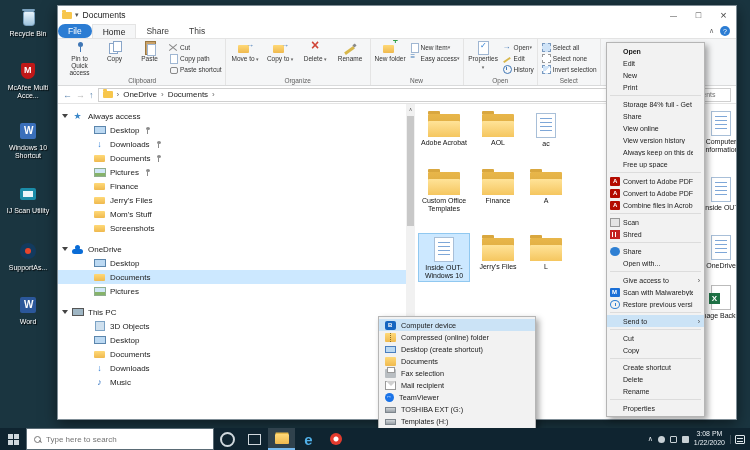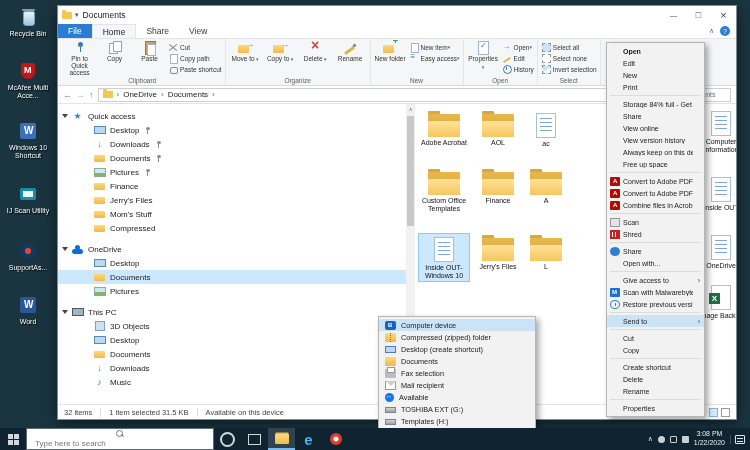--- a/index.html
+++ b/index.html
@@ -33,21 +33,21 @@
   .title-text{font-size:8.5px;color:#222;}
   .caption{margin-left:auto;display:flex;height:100%;}
   .cap-btn{width:25px;display:flex;align-items:center;justify-content:center;color:#444;font-size:9px;}
   .cap-min::before{content:"—";font-size:7px;}
   .cap-max::before{content:"□";}
   .cap-close::before{content:"×";font-size:11px;}
 
   
   .tabs-row{height:15px;display:flex;align-items:stretch;background:#fff;border-bottom:1px solid #e4e4e4;}
   .tab{padding:0 10px;display:flex;align-items:center;font-size:8.5px;color:#3b3b3b;}
-  .t-file{background:#2b7cd3;color:#fff;}
+  .t-file{background:#2b7cd3;color:#fff;border-radius:7px;}
   .t-active{border:1px solid #e4e4e4;border-bottom:none;background:#f5f6f7;color:#1a1a1a;}
   .ribbon-ctrls{margin-left:auto;display:flex;align-items:center;gap:6px;padding-right:6px;}
   .rc-collapse{color:#666;font-size:7px;}
   .rc-collapse::before{content:"∧";}
   .rc-help{width:10px;height:10px;border-radius:50%;background:#2b7cd3;color:#fff;font-size:7px;display:flex;align-items:center;justify-content:center;}
   .rc-help::before{content:"?";}
 
   
   .ribbon{height:47px;background:#f5f6f7;border-bottom:1px solid #d9dadb;display:flex;align-items:stretch;padding-left:2px;}
   .rgroup{position:relative;border-right:1px solid #e4e4e4;padding:1px 3px 10px;}
@@ -193,21 +193,21 @@
   .sti-mail::after{content:"";position:absolute;left:0;top:-1px;width:0;height:0;border-left:5px solid transparent;border-right:5px solid transparent;border-top:5px solid #cfcfcf;}
   .sti-tv{background:#1a73e8;border-radius:50%;width:9px;height:9px;}
   .sti-tv::after{content:"↔";position:absolute;left:1px;top:0;color:#fff;font-size:6px;}
   .sti-drive{background:linear-gradient(180deg,#cfd4d8,#9aa1a7);border:1px solid #7d858c;height:6px;margin-top:2px;}
 
   
   .taskbar{position:absolute;left:0;bottom:0;width:750px;height:22px;background:#0f2430;display:flex;align-items:stretch;z-index:100;}
   .tb-start{width:26px;display:flex;align-items:center;justify-content:center;}
   .winlogo{display:grid;grid-template-columns:5px 5px;grid-template-rows:5px 5px;gap:1px;}
   .winlogo span{background:#cfd8dc;}
-  .tb-search{width:188px;background:#fff;display:flex;align-items:center;padding:0 6px;border:1px solid #5a6b75;flex-direction:column;}
+  .tb-search{width:188px;background:#fff;display:flex;align-items:center;padding:0 6px;border:1px solid #5a6b75;}
   .tb-search input{border:none;outline:none;width:100%;font-size:8px;color:#555;background:transparent;}
   .tb-ic{width:27px;display:flex;align-items:center;justify-content:center;position:relative;}
   .tb-ic.active{background:rgba(255,255,255,.14);box-shadow:inset 0 -2px 0 #76b9ed;}
   .ti-cortana::before{content:"";width:11px;height:11px;border:2px solid #d0d8dd;border-radius:50%;}
   .ti-taskview::before{content:"";width:11px;height:9px;border:1px solid #d0d8dd;}
   .ti-explorer::before{content:"";width:14px;height:10px;background:linear-gradient(180deg,#ffd978,#efb94e);border-radius:1px;box-shadow:0 -2px 0 -0.5px #e8b94a;}
   .ti-edge::before{content:"e";color:#51b0e8;font-size:15px;font-weight:bold;}
   .ti-appred::before{content:"";width:12px;height:12px;border-radius:50%;background:radial-gradient(circle at 50% 50%,#fff 0 2px,#e23b2e 3px 7px);}
   .tray{margin-left:auto;display:flex;align-items:center;gap:5px;color:#e8eef2;padding-right:2px;}
   .tray-up{font-size:7px;}
@@ -267,21 +267,21 @@
       <div class="tab t-file">
           <span>File</span>
         </div>
         <div class="tab t-active">
           <span>Home</span>
         </div>
         <div class="tab">
           <span>Share</span>
         </div>
         <div class="tab">
-          <span>View</span>
+          <span>This</span>
         </div>
       <div class="ribbon-ctrls">
         <span class="rc-collapse"></span>
         <span class="rc-help"></span>
       </div>
     </div>
 
     <div class="ribbon">
       <div class="rgroup">
         <div class="rbtns">
@@ -419,21 +419,21 @@
         <span class="srch-ic"></span>
         <input type="text" placeholder="Search Documents" style="">
       </div>
     </div>
 
     <div class="main">
       <div class="navpane">
         <div class="nav-row lv0 exp">
             <span class="chev"></span>
             <span class="nic nic-star"></span>
-            <span class="nav-label">Quick access</span>
+            <span class="nav-label">Always access</span>
 
           </div>
           <div class="nav-row lv1 pinned">
             <span class="chev"></span>
             <span class="nic nic-desktop"></span>
             <span class="nav-label">Desktop</span>
             <span class="pinmark"></span>
           </div>
           <div class="nav-row lv1 pinned">
             <span class="chev"></span>
@@ -467,21 +467,21 @@
           </div>
           <div class="nav-row lv1">
             <span class="chev"></span>
             <span class="nic nic-folder"></span>
             <span class="nav-label">Mom's Stuff</span>
 
           </div>
           <div class="nav-row lv1">
             <span class="chev"></span>
             <span class="nic nic-folder"></span>
-            <span class="nav-label">Compressed</span>
+            <span class="nav-label">Screenshots</span>
 
           </div>
           <div class="nav-row lv0 exp gap">
             <span class="chev"></span>
             <span class="nic nic-cloud"></span>
             <span class="nav-label">OneDrive</span>
 
           </div>
           <div class="nav-row lv1">
             <span class="chev"></span>
@@ -592,31 +592,20 @@
             <div class="fic fic-doc"></div>
             <div class="flabel">OneDrive</div>
           </div>
           <div class="file-item" style="left: 281px; top: 178px;">
             <div class="fic fic-excel"></div>
             <div class="flabel">Image Backup</div>
           </div>
       </div>
     </div>
 
-    <div class="statusbar">
-      <span>32 items</span>
-      <span class="sb-sep"></span>
-      <span>1 item selected 31.5 KB</span>
-      <span class="sb-sep"></span>
-      <span>Available on this device</span>
-      <div class="view-btns">
-        <span class="vb active"></span>
-        <span class="vb"></span>
-      </div>
-    </div>
   </div>
 
   <div class="context-menu">
     <div class="cm-item bold">
         <span class="cm-ic"></span>
         <span class="cm-label">Open</span>
         <span class="cm-arrow"></span>
       </div>
       <div class="cm-item">
         <span class="cm-ic"></span>
@@ -759,41 +748,41 @@
       </div>
   </div>
 
   <div class="sendto-menu">
     <div class="st-row hl">
         <span class="st-ic sti-bt"></span>
         <span class="st-label">Computer device</span>
       </div>
       <div class="st-row">
         <span class="st-ic sti-zip"></span>
-        <span class="st-label">Compressed (zipped) folder</span>
+        <span class="st-label">Compressed (online) folder</span>
       </div>
       <div class="st-row">
         <span class="st-ic sti-desk"></span>
         <span class="st-label">Desktop (create shortcut)</span>
       </div>
       <div class="st-row">
         <span class="st-ic sti-docs"></span>
         <span class="st-label">Documents</span>
       </div>
       <div class="st-row">
         <span class="st-ic sti-fax"></span>
         <span class="st-label">Fax selection</span>
       </div>
       <div class="st-row">
         <span class="st-ic sti-mail"></span>
         <span class="st-label">Mail recipient</span>
       </div>
       <div class="st-row">
         <span class="st-ic sti-tv"></span>
-        <span class="st-label">Available</span>
+        <span class="st-label">TeamViewer</span>
       </div>
       <div class="st-row">
         <span class="st-ic sti-drive"></span>
         <span class="st-label">TOSHIBA EXT (G:)</span>
       </div>
       <div class="st-row">
         <span class="st-ic sti-drive"></span>
         <span class="st-label">Templates (H:)</span>
       </div>
   </div>

